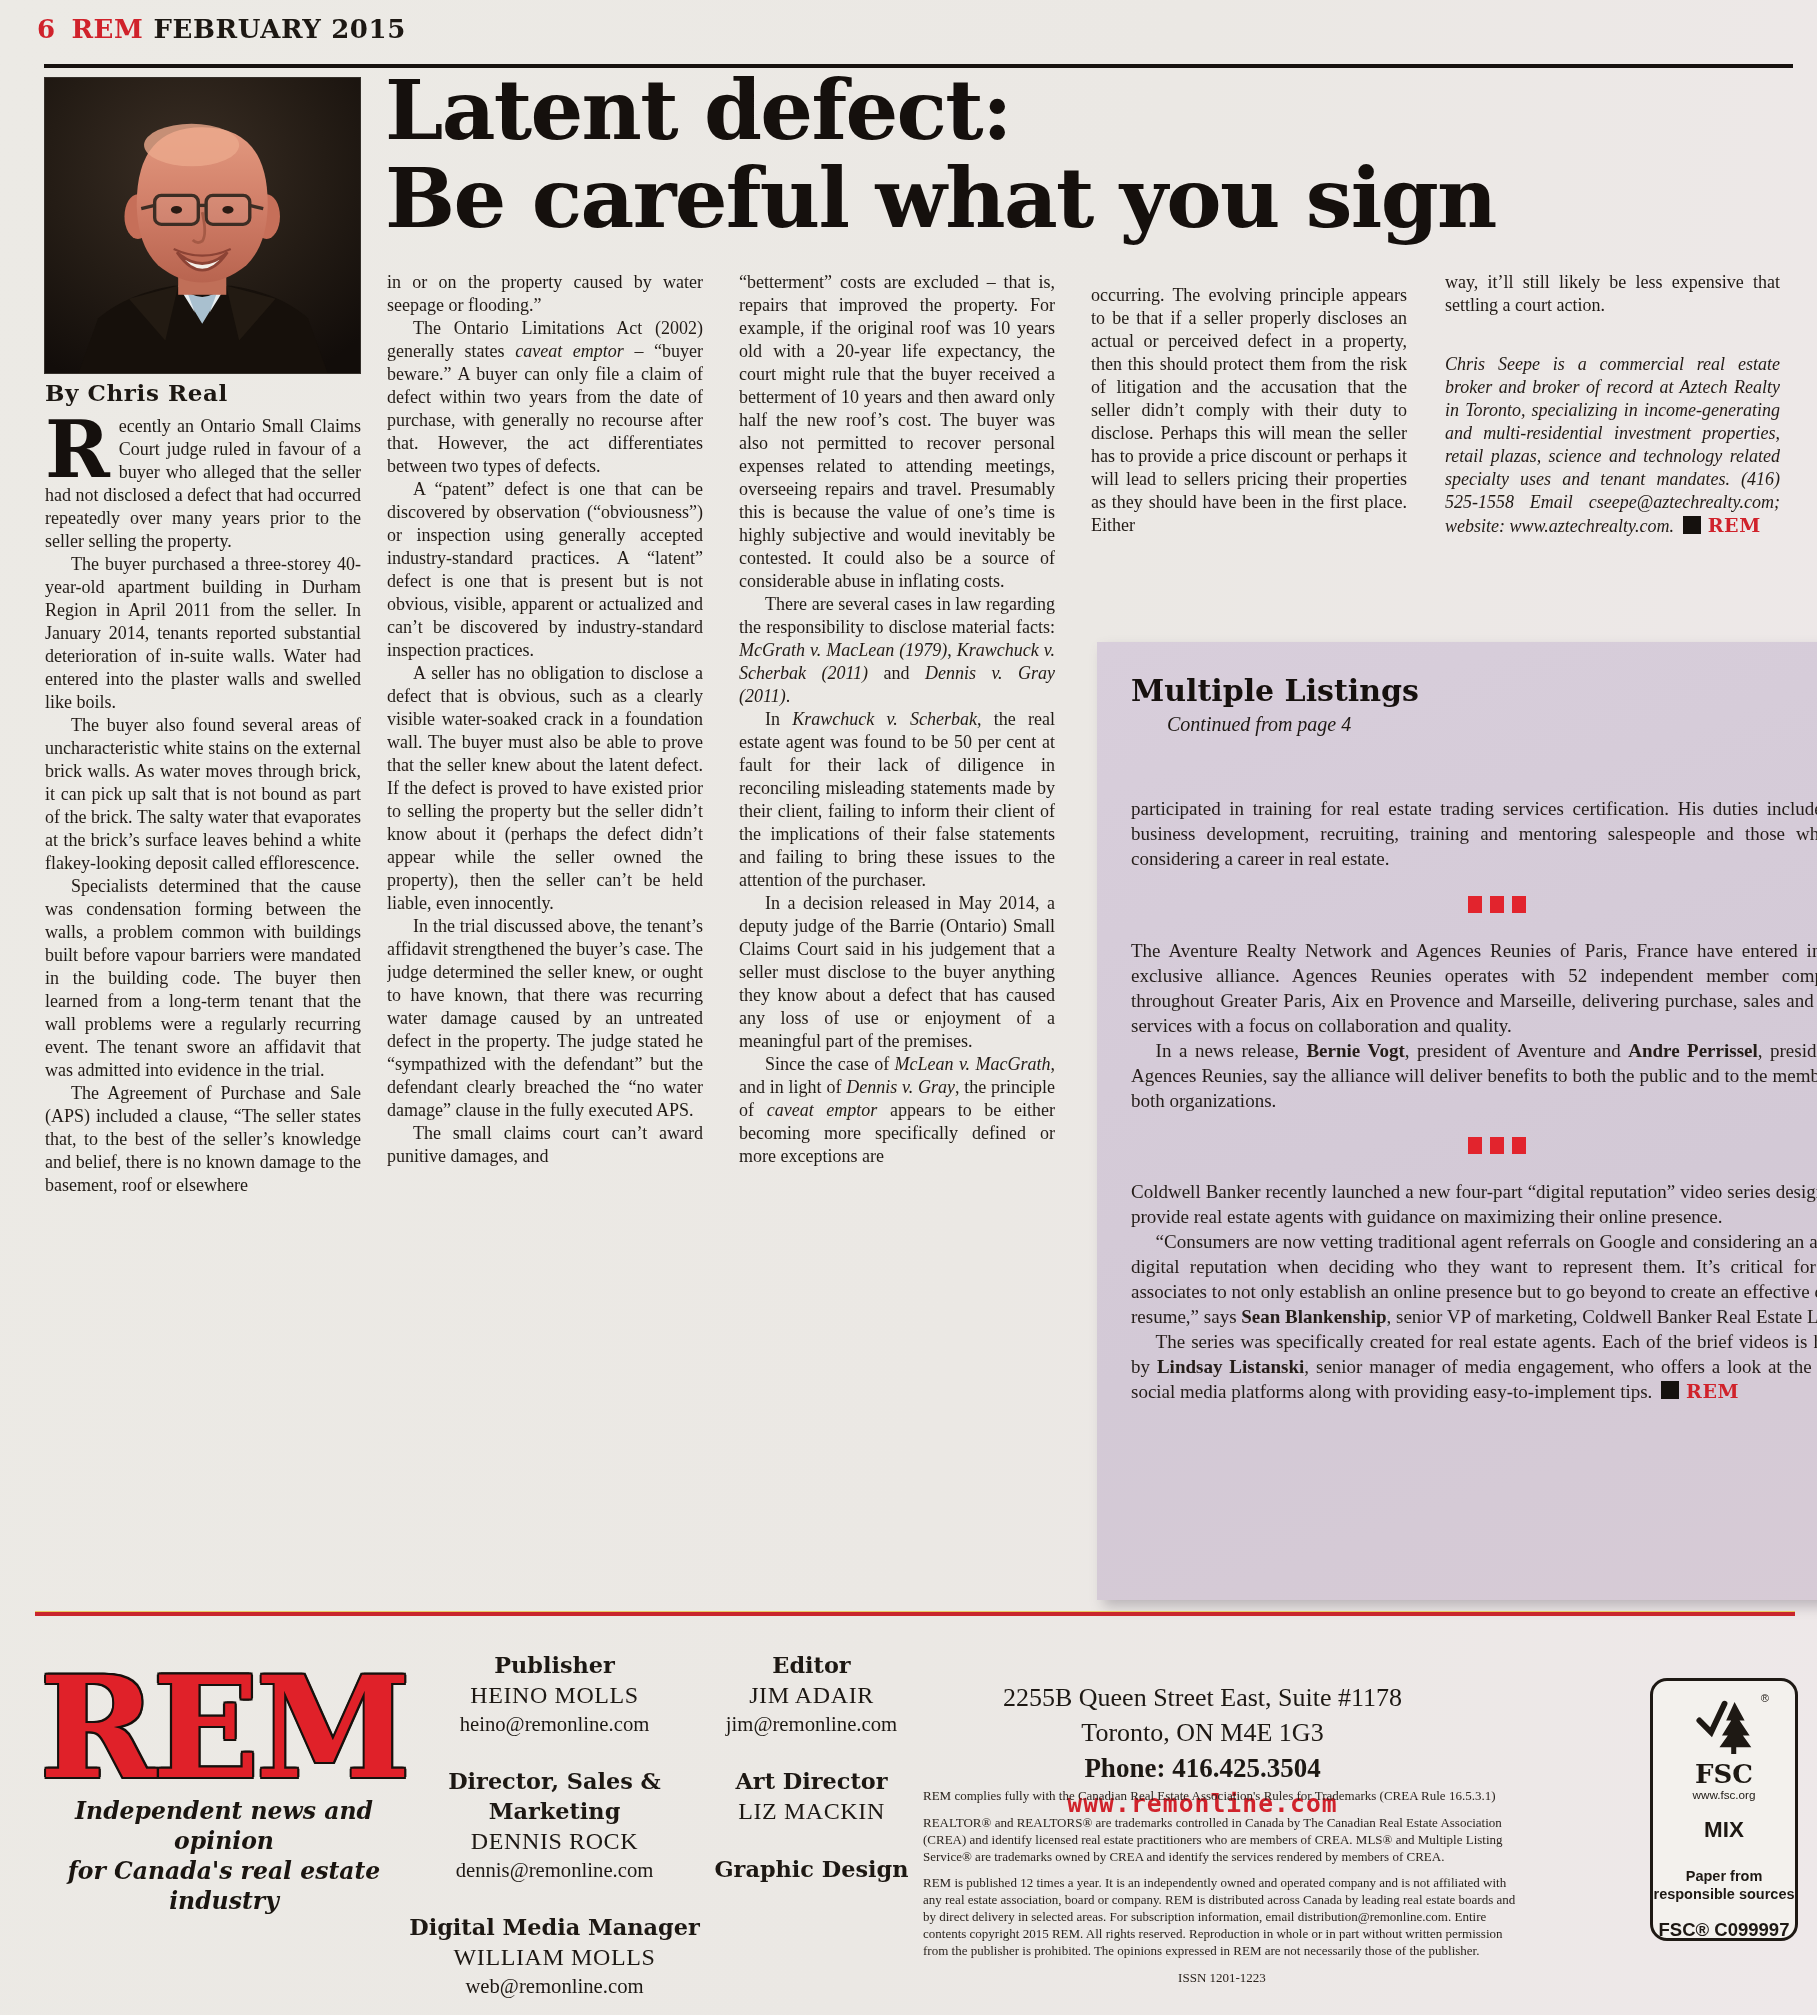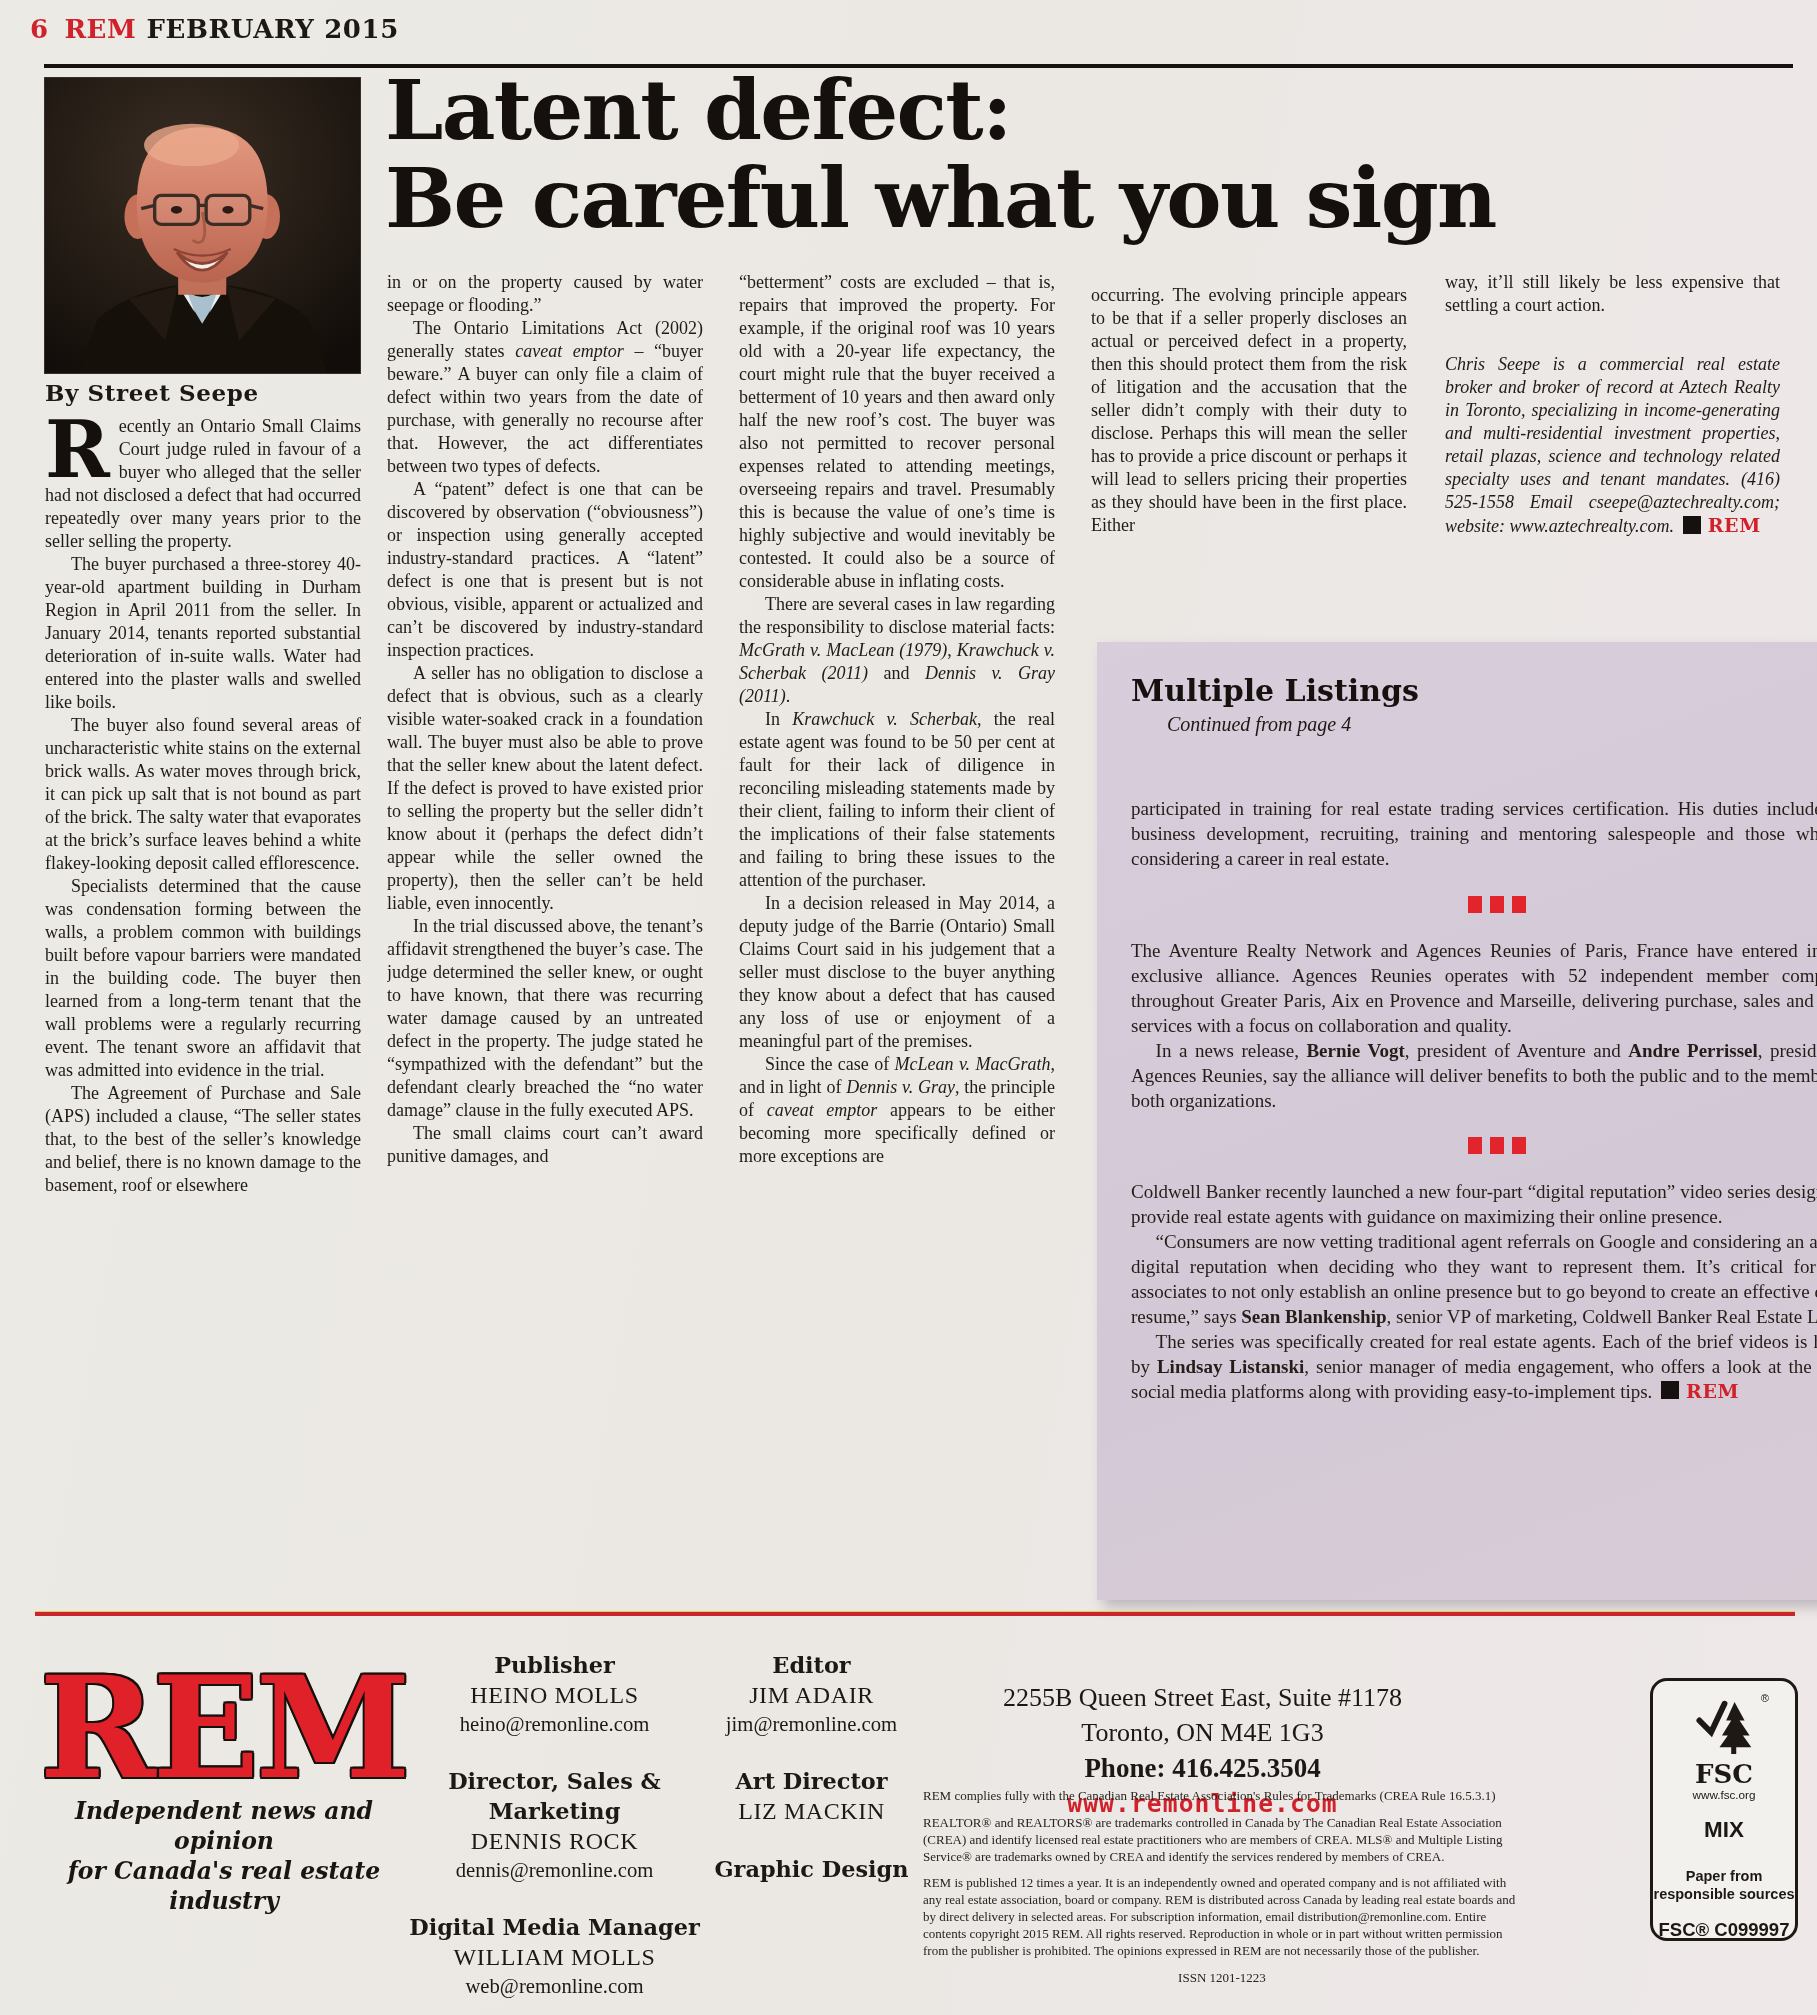--- a/index.html
+++ b/index.html
@@ -2,21 +2,21 @@
 <html style="font-size:9px"><head>
 <meta charset="utf-8">
 <style>
   html,body{margin:0;padding:0;background:#d8d5d0;}
   .page{position:relative;width:1817px;height:2015px;overflow:hidden;color:#1d1813;
         background:linear-gradient(100deg,#eceae5 0%,#ebe8e4 55%,#eee8e9 100%);}
   .it{font-style:italic;}
   .bd{font-weight:700;}
 
   
-  .folio{position:absolute;left:30px;top:14.5px;font:700 26px/29px "DejaVu Serif",serif;letter-spacing:0.6px;}
+  .folio{position:absolute;left:37px;top:14.5px;font:700 26px/29px "DejaVu Serif",serif;letter-spacing:0.6px;}
   .folio .num,.folio .brand{color:#d0222b;}
   .folio .brand{margin:0 10px 0 15.7px;}
   .header-rule{position:absolute;left:44px;top:64px;width:1749px;height:3.9px;background:#17120f;}
 
   
   .photo{position:absolute;left:45px;top:78px;width:315px;height:295px;outline:1.7px solid #35302b;}
 
   .byline{position:absolute;left:45px;top:379px;font:700 23px/28px "DejaVu Serif",serif;letter-spacing:0.6px;}
 
   
@@ -144,21 +144,21 @@
 
     <ellipse cx="235" cy="236" rx="10" ry="7" fill="#2a1b14"></ellipse>
     <ellipse cx="327" cy="236" rx="10" ry="7" fill="#2a1b14"></ellipse>
 
     <path d="M281 240 Q290 280 281 292 Q272 298 264 290" fill="none" stroke="#a55a46" stroke-width="5"></path>
 
     <path d="M236 312 Q281 352 326 312 Q304 344 281 344 Q258 344 236 312 Z" fill="#f4efe8" stroke="#8c4335" stroke-width="5"></path>
     <path d="M230 306 Q281 330 332 306" fill="none" stroke="#8c4335" stroke-width="4"></path>
   </svg>
 
-  <div class="byline">By Street Seepe</div>
+  <div class="byline">By Chris Real</div>
 
   <div class="headline">
     <div>Latent defect:</div>
     <div>Be careful what you sign</div>
   </div>
 
   <div class="bodycol" id="col1">
     <p class="cont"><span class="dropcap">R</span><span>ecently an Ontario Small Claims Court judge ruled in favour of a buyer who alleged that the seller had not disclosed a defect that had occurred repeatedly over many years prior to the seller selling the property.</span></p>
     <p>The buyer purchased a three-storey 40-year-old apartment building in Durham Region in April 2011 from the seller. In January 2014, tenants reported substantial deterioration of in-suite walls. Water had entered into the plaster walls and swelled like boils.</p>
     <p>The buyer also found several areas of uncharacteristic white stains on the external brick walls. As water moves through brick, it can pick up salt that is not bound as part of the brick. The salty water that evaporates at the brick’s surface leaves behind a white flakey-looking deposit called efflorescence.</p>

